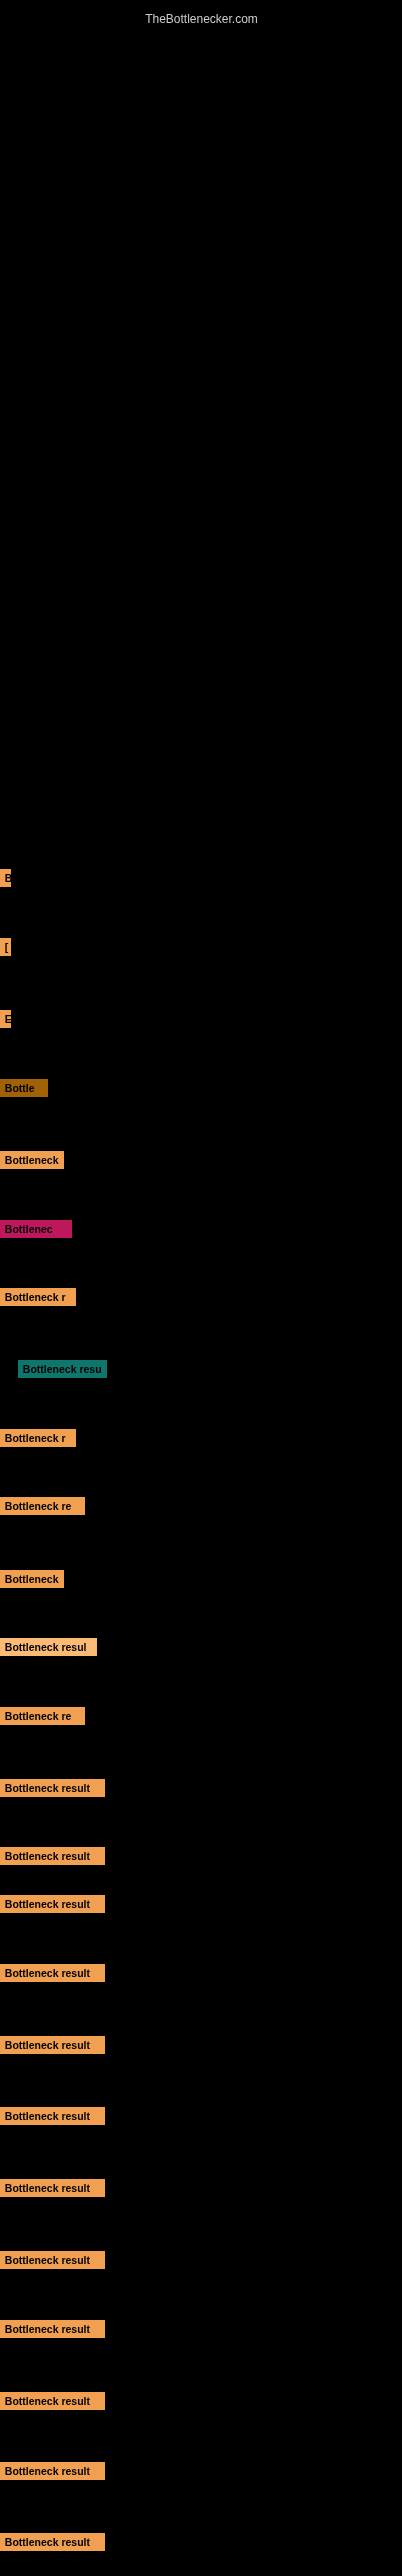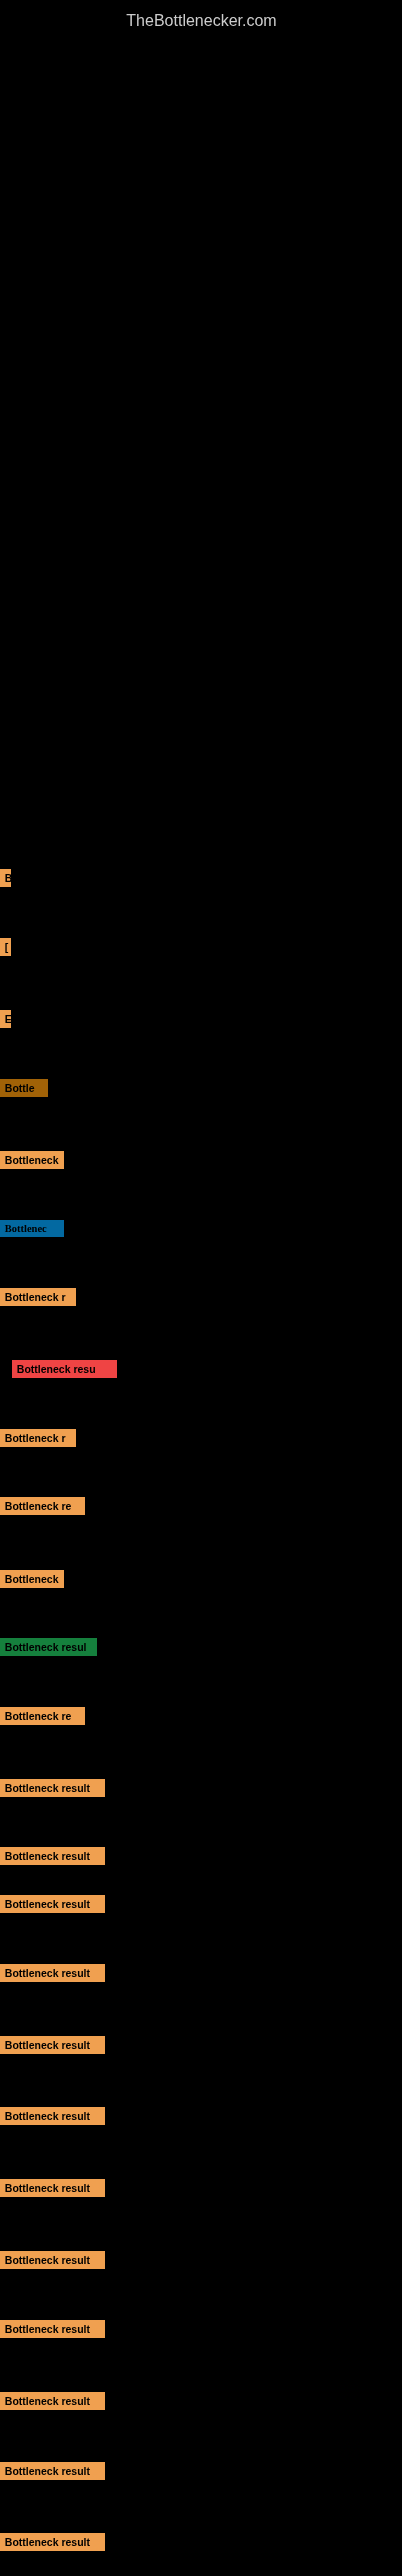--- a/index.html
+++ b/index.html
@@ -12,21 +12,21 @@
       background-color: #000000;
       width: 403px;
       min-height: 2576px;
       font-family: Arial, sans-serif;
       position: relative;
     }
 
     .site-title {
       text-align: center;
       color: #cccccc;
-      font-size: 16px;
+      font-size: 12px;
       padding: 8px 0;
       position: absolute;
       top: 4px;
       left: 0;
       right: 0;
     }
 
     .bottleneck-item {
       background-color: #f0a050;
       color: #000000;
@@ -42,27 +42,27 @@
 <body>
 
 <div class="site-title">TheBottlenecker.com</div>
 
 <div id="items-container">
     <div class="bottleneck-item" style="position: absolute; top: 869px; left: 0px; width: 11.3px; background-color: rgb(240, 160, 80); color: rgb(0, 0, 0);">B</div>
     <div class="bottleneck-item" style="position: absolute; top: 938px; left: 0px; width: 11.3px; background-color: rgb(240, 160, 80); color: rgb(0, 0, 0);">[</div>
     <div class="bottleneck-item" style="position: absolute; top: 1010px; left: 0px; width: 11.3px; background-color: rgb(240, 160, 80); color: rgb(0, 0, 0);">E</div>
     <div class="bottleneck-item" style="position: absolute; top: 1079px; left: 0px; width: 48px; background-color: #a16207; color: rgb(0, 0, 0);">Bottle</div>
     <div class="bottleneck-item" style="position: absolute; top: 1151px; left: 0px; width: 64px; background-color: rgb(240, 160, 80); color: rgb(0, 0, 0);">Bottleneck</div>
-    <div class="bottleneck-item" style="position: absolute; top: 1220px; left: 0px; width: 64px; background-color: #0369a1; color: rgb(0, 0, 0); font-family: Liberation Serif, serif;">Bottlenec</div>
+    <div class="bottleneck-item" style="position: absolute; top: 1220px; left: 0px; width: 72px; background-color: #be185d; color: rgb(0, 0, 0);">Bottlenec</div>
     <div class="bottleneck-item" style="position: absolute; top: 1288px; left: 0px; width: 76px; background-color: rgb(240, 160, 80); color: rgb(0, 0, 0);">Bottleneck r</div>
-    <div class="bottleneck-item" style="position: absolute; top: 1360px; left: 12px; width: 105px; background-color: #ef4444; color: rgb(0, 0, 0);">Bottleneck resu</div>
+    <div class="bottleneck-item" style="position: absolute; top: 1360px; left: 18px; width: 89px; background-color: #0f766e; color: rgb(0, 0, 0);">Bottleneck resu</div>
     <div class="bottleneck-item" style="position: absolute; top: 1429px; left: 0px; width: 76px; background-color: rgb(240, 160, 80); color: rgb(0, 0, 0);">Bottleneck r</div>
     <div class="bottleneck-item" style="position: absolute; top: 1497px; left: 0px; width: 85px; background-color: rgb(240, 160, 80); color: rgb(0, 0, 0);">Bottleneck re</div>
     <div class="bottleneck-item" style="position: absolute; top: 1570px; left: 0px; width: 64px; background-color: rgb(240, 160, 80); color: rgb(0, 0, 0);">Bottleneck</div>
-    <div class="bottleneck-item" style="position: absolute; top: 1638px; left: 0px; width: 97px; background-color: #15803d; color: rgb(0, 0, 0);">Bottleneck resul</div>
+    <div class="bottleneck-item" style="position: absolute; top: 1638px; left: 0px; width: 97px; background-color: #fdba74; color: rgb(0, 0, 0);">Bottleneck resul</div>
     <div class="bottleneck-item" style="position: absolute; top: 1707px; left: 0px; width: 85px; background-color: rgb(240, 160, 80); color: rgb(0, 0, 0);">Bottleneck re</div>
     <div class="bottleneck-item" style="position: absolute; top: 1779px; left: 0px; width: 105px; background-color: rgb(240, 160, 80); color: rgb(0, 0, 0);">Bottleneck result</div>
     <div class="bottleneck-item" style="position: absolute; top: 1847px; left: 0px; width: 105px; background-color: rgb(240, 160, 80); color: rgb(0, 0, 0);">Bottleneck result</div>
     <div class="bottleneck-item" style="position: absolute; top: 1895px; left: 0px; width: 105px; background-color: rgb(240, 160, 80); color: rgb(0, 0, 0);">Bottleneck result</div>
     <div class="bottleneck-item" style="position: absolute; top: 1964px; left: 0px; width: 105px; background-color: rgb(240, 160, 80); color: rgb(0, 0, 0);">Bottleneck result</div>
     <div class="bottleneck-item" style="position: absolute; top: 2036px; left: 0px; width: 105px; background-color: rgb(240, 160, 80); color: rgb(0, 0, 0);">Bottleneck result</div>
     <div class="bottleneck-item" style="position: absolute; top: 2107px; left: 0px; width: 105px; background-color: rgb(240, 160, 80); color: rgb(0, 0, 0);">Bottleneck result</div>
     <div class="bottleneck-item" style="position: absolute; top: 2179px; left: 0px; width: 105px; background-color: rgb(240, 160, 80); color: rgb(0, 0, 0);">Bottleneck result</div>
     <div class="bottleneck-item" style="position: absolute; top: 2251px; left: 0px; width: 105px; background-color: rgb(240, 160, 80); color: rgb(0, 0, 0);">Bottleneck result</div>
     <div class="bottleneck-item" style="position: absolute; top: 2320px; left: 0px; width: 105px; background-color: rgb(240, 160, 80); color: rgb(0, 0, 0);">Bottleneck result</div>

